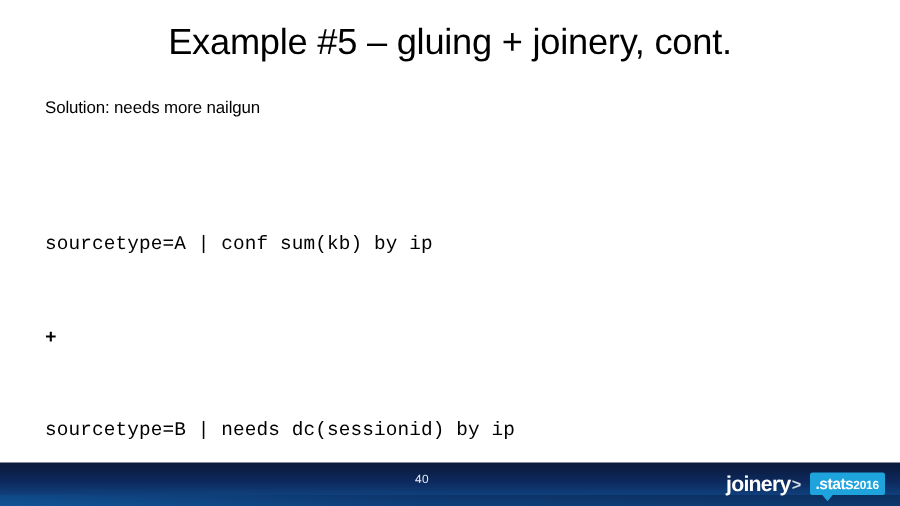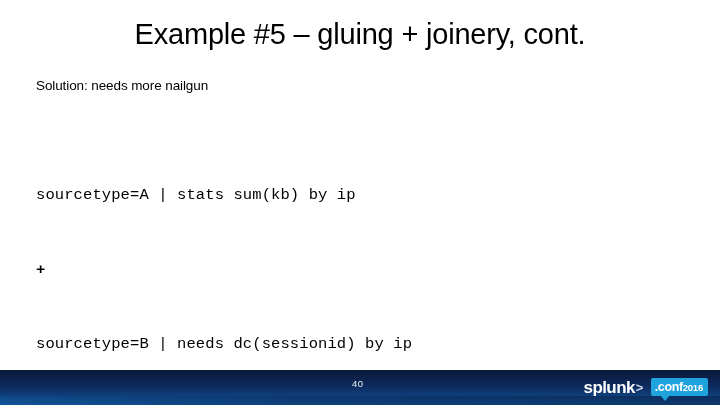--- a/index.html
+++ b/index.html
@@ -76,21 +76,21 @@
   .footer-bar::after {
     content: "";
     position: absolute;
     left: 0; right: 0; bottom: 0;
     height: 9px;
     background: linear-gradient(to right, #0f4f91 0%, #0a2b5e 45%, #0a1f48 100%);
     opacity: 0.55;
   }
   .page-number {
     position: absolute;
-    left: 352px;
+    left: 332px;
     top: 378px;
     font-size: 9.5px;
     color: #e9eef6;
     font-family: "Liberation Sans", sans-serif;
     letter-spacing: 0.4px;
   }
   .brand {
     position: absolute;
     right: 12px;
     top: 376px;
@@ -148,38 +148,38 @@
 </head>
 <body>
 
 <div class="slide">
 
   <div class="slide-title">Example #5 – gluing + joinery, cont.</div>
 
   <div class="subtitle">Solution: needs more nailgun</div>
 
   <div class="code-block">
-    <div class="code-line">sourcetype=A | stats sum(kb) by ip</div>
+    <div class="code-line">sourcetype=A | conf sum(kb) by ip</div>
     <div class="code-line op">+</div>
     <div class="code-line">sourcetype=B | needs dc(sessionid) by ip</div>
     
     
     
     
     
   </div>
 
   <div class="footer-bar"></div>
 
   <div class="page-number">40</div>
 
   <div class="brand">
     <div class="brand-splunk">
-      <span>splunk</span>
+      <span>joinery</span>
       <span class="brand-chevron">&gt;</span>
     </div>
     <div class="conf-badge">
-      <span>.conf</span>
+      <span>.stats</span>
         <span class="yr">2016</span>
     </div>
   </div>
 
 </div>
 
 </body></html>

